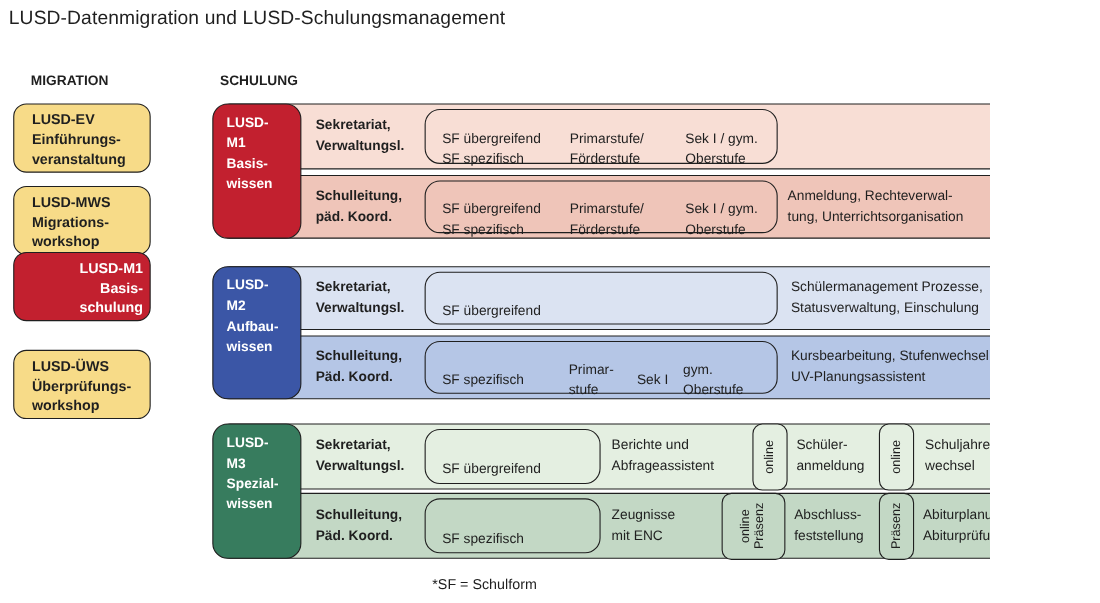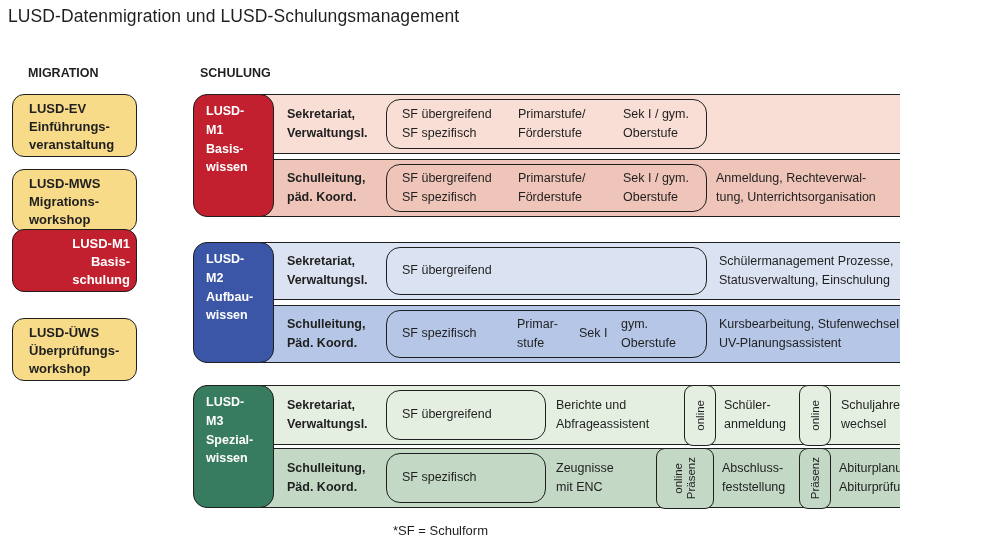--- a/index.html
+++ b/index.html
@@ -44,21 +44,21 @@
 
   .role { position:absolute; left:86px; top:50%; transform:translateY(-50%);
           font-weight:bold; font-size:12.5px; line-height:1.55; white-space:pre-line; }
   .txt  { position:absolute; top:50%; transform:translateY(-50%);
           font-size:12.5px; line-height:1.55; white-space:pre-line; }
 
   .sf-box { position:absolute; top:4px; bottom:4px;
             border:1.5px solid #1f1f1f; border-radius:14px; background:inherit; }
   .sf-wide   { left:185px; width:321px; }
   .sf-narrow { left:185px; width:160px; }
-  .sf-box .txt { font-size:12.5px; }
+  .sf-box .txt { font-size:12.5px;margin-top:12px; }
 
   .mode-box { position:absolute; top:-1.5px; bottom:-1.5px;
               border:1.5px solid #1f1f1f; border-radius:9px; background:inherit;
               display:flex; align-items:center; justify-content:center; gap:0px; z-index:2; }
   .mode-end    { right:-1.5px; width:55px; }
   .mode-end-sm { right:-1.5px; width:42px; }
   .mode-mid    { width:32px; }
   .mode-mid-2  { width:58px; }
   .vtext { writing-mode:vertical-rl; transform:rotate(180deg);
            font-size:11.5px; line-height:1.1; }

